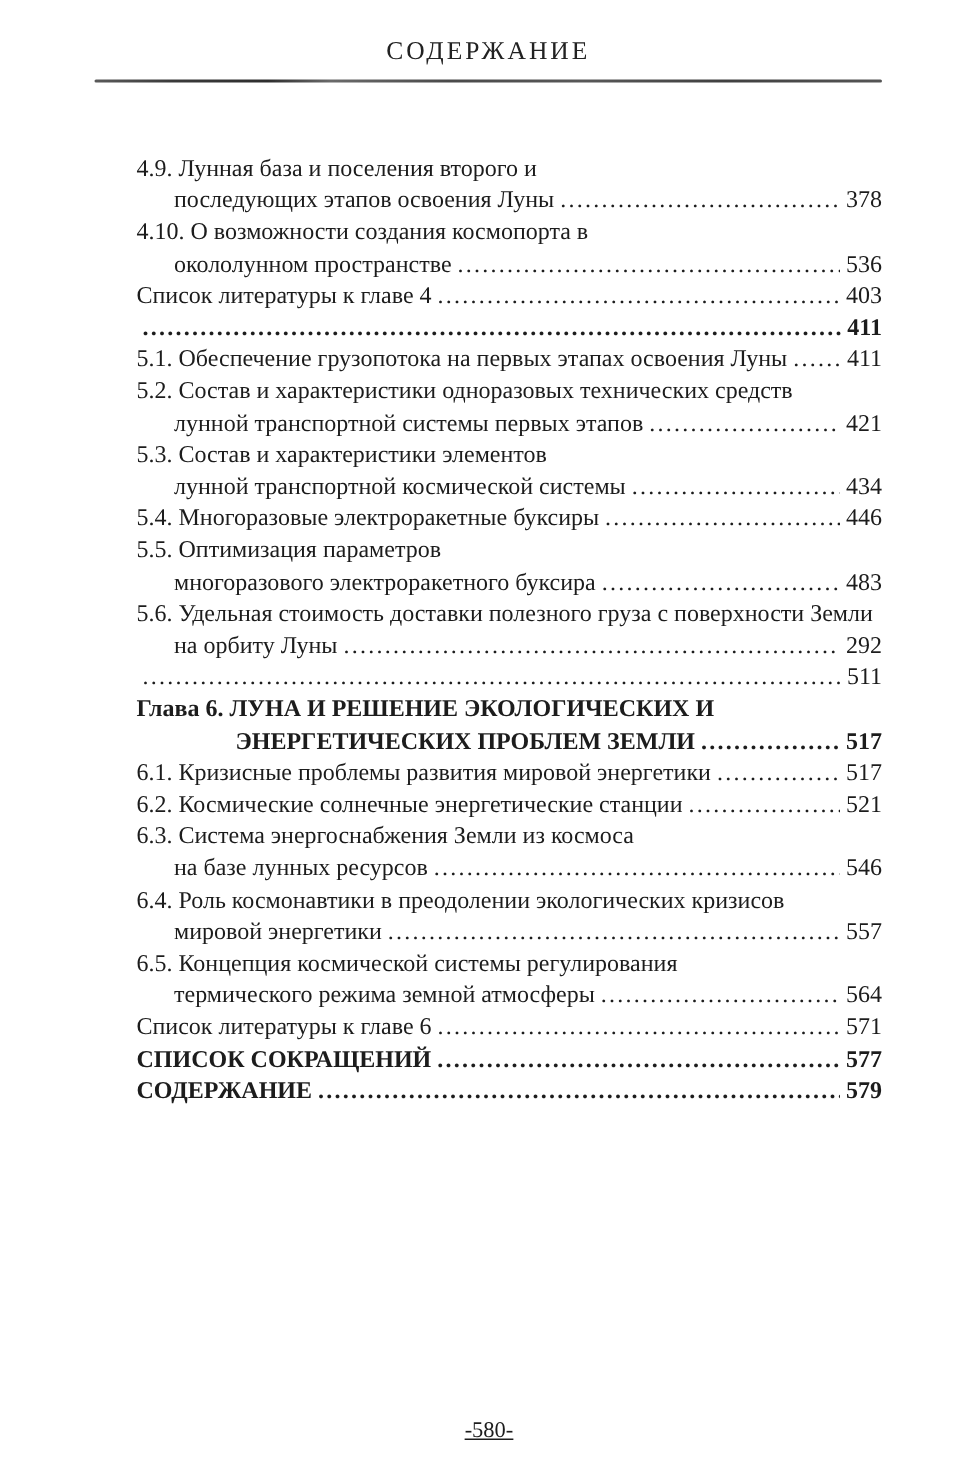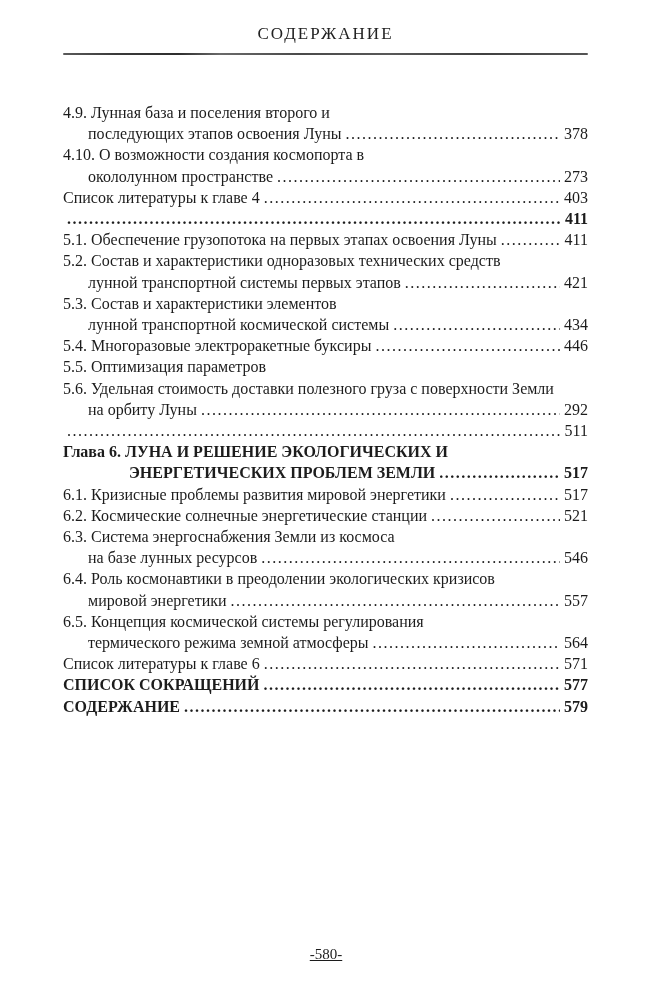--- a/index.html
+++ b/index.html
@@ -41,20 +41,21 @@
     position: absolute;
     top: 102px;
     left: 63px;
     width: 525px;
     font-size: 16px;
     line-height: 21.2px;
   }
   .toc-line {
     display: flex;
     align-items: baseline;
+    margin-left: 28px;
   }
   .toc-line .t {
     white-space: pre;
   }
   .toc-line.cont {
     padding-left: 25px;
   }
   .toc-entry.chapter {
     font-weight: bold;
   }
@@ -111,21 +112,21 @@
           <span class="pg">378</span>
         </div>
       </div>
       <div class="toc-entry">
         <div class="toc-line">
           <span class="t">4.10. О возможности создания космопорта в</span>
         </div>
         <div class="toc-line cont">
           <span class="t">окололунном пространстве</span>
           <span class="leader"></span>
-          <span class="pg">273</span>
+          <span class="pg">536</span>
         </div>
       </div>
       <div class="toc-entry">
         <div class="toc-line">
           <span class="t">Список литературы к главе 4</span>
           <span class="leader"></span>
           <span class="pg">403</span>
         </div>
       </div>
       <div class="toc-entry chapter">
@@ -165,20 +166,25 @@
         <div class="toc-line">
           <span class="t">5.4. Многоразовые электроракетные буксиры</span>
           <span class="leader"></span>
           <span class="pg">446</span>
         </div>
       </div>
       <div class="toc-entry">
         <div class="toc-line">
           <span class="t">5.5. Оптимизация параметров</span>
         </div>
+        <div class="toc-line cont">
+          <span class="t">многоразового электроракетного буксира</span>
+          <span class="leader"></span>
+          <span class="pg">483</span>
+        </div>
       </div>
       <div class="toc-entry">
         <div class="toc-line">
           <span class="t">5.6. Удельная стоимость доставки полезного груза с поверхности Земли</span>
         </div>
         <div class="toc-line cont">
           <span class="t">на орбиту Луны</span>
           <span class="leader"></span>
           <span class="pg">292</span>
         </div>

